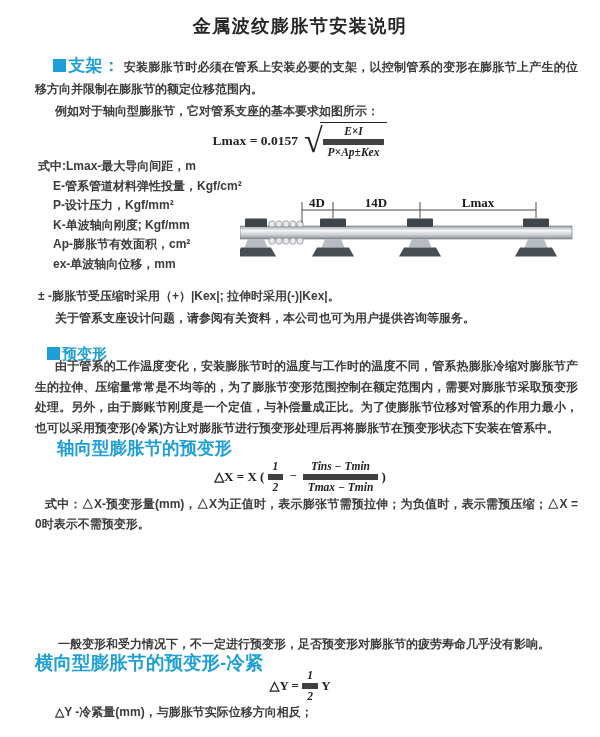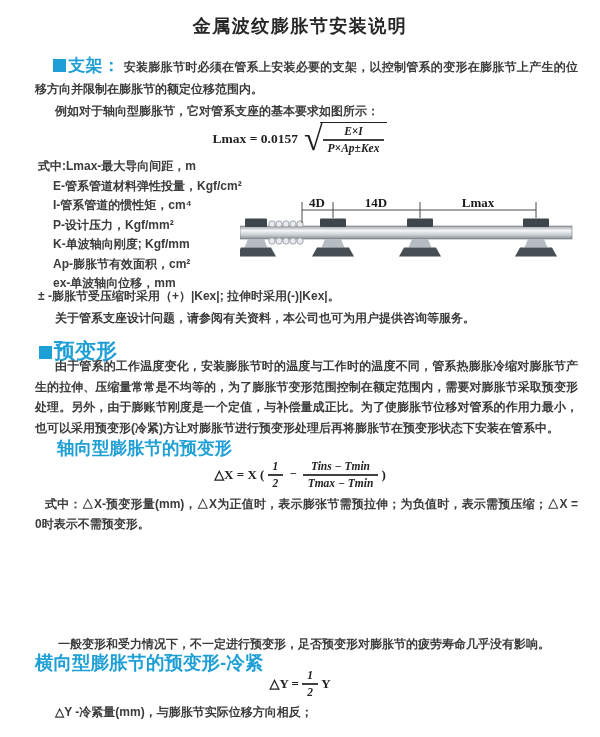--- a/index.html
+++ b/index.html
@@ -34,33 +34,33 @@
     text-align:center; width:600px; left:0;
   }
   .f1 { top:122px; font-size:13.5px; }
   .flhs, .frhs, .fop { vertical-align:middle; }
   .fop { padding:0 3px; }
   .sqrt { display:inline-flex; align-items:center; vertical-align:middle; margin-left:6px; }
   .rsign { font-size:34px; font-weight:normal; line-height:30px; }
   .radicand { display:inline-block; border-top:1.5px solid #222; margin-left:-3px; padding:1px 3px 0; }
   .frac { display:inline-block; vertical-align:middle; text-align:center; font-style:italic; }
   .frac .num { display:block; font-size:11.5px; line-height:13px; padding:1px 5px; }
-  .frac .den { display:block; font-size:11.5px; line-height:13px; padding:1px 5px 0; border-top:2px solid #404040; }
+  .frac .den { display:block; font-size:11.5px; line-height:13px; padding:1px 5px 0; border-top:6px solid #404040; }
 
   .defs { left:38px; top:157px; width:300px; list-style:none; margin:0; padding:0;
           font-size:12px; line-height:19.5px; font-weight:bold; }
   .defs li { padding-left:15px; }
   .defs li:first-child { padding-left:0; }
 
   .diagram { left:240px; top:190px; }
 
   .p-pm      { left:38px; top:285px; width:540px; }
   .p-consult { left:55px; top:307px; width:523px; }
 
-  .h2-blue { margin:4px; font-size:21px; font-weight:bold; color:var(--accent); }
+  .h2-blue { margin:12px; font-size:15px; font-weight:bold; color:var(--accent); }
   .h-predeform { left:35px; top:333px; }
   .p-body { left:35px; top:356px; width:543px; line-height:20.5px; text-indent:20px; }
 
   .h3-blue { margin:0; font-size:17px; font-weight:bold; color:var(--accent); }
   .h-axial { left:57px; top:436px; font-size:17.5px; }
 
   .f2 { top:459px; font-size:12.5px; }
   .f2 .flhs, .f2 .frhs { font-size:13px; }
 
   .p-explain { left:35px; top:494px; width:543px; line-height:20px; text-indent:10px; }
@@ -89,21 +89,20 @@
   <div class="abs formula f1">
     <span class="flhs">Lmax = 0.0157</span><span class="sqrt">
         <span class="rsign">√</span>
         <span class="radicand"><span class="frac"><span class="num">E×I</span><span class="den">P×Ap±Kex</span></span></span>
       </span>
   </div>
 
   <ul class="abs defs">
     <li>式中:Lmax-最大导向间距，m</li>
     <li>E-管系管道材料弹性投量，Kgf/cm²</li>
-    <li>I-管系管道的惯性矩，cm⁴</li>
     <li>P-设计压力，Kgf/mm²</li>
     <li>K-单波轴向刚度; Kgf/mm</li>
     <li>Ap-膨胀节有效面积，cm²</li>
     <li>ex-单波轴向位移，mm</li>
   </ul>
 
   <svg class="abs diagram" width="360" height="95" viewBox="0 0 360 95">
     <defs>
       <linearGradient id="pipeGrad" x1="0" y1="0" x2="0" y2="1">
         <stop offset="0" stop-color="#99a0a6"></stop>

